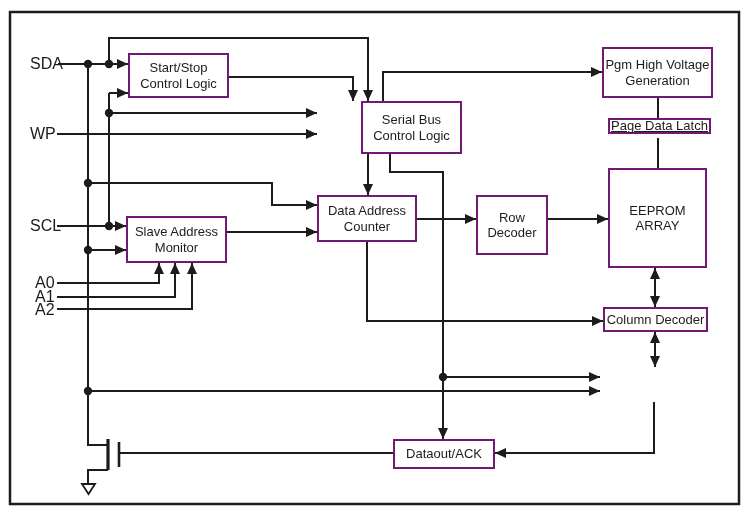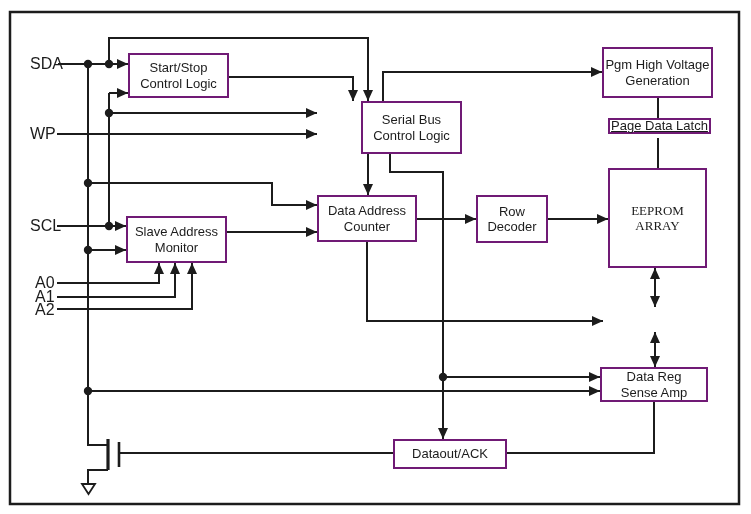--- a/index.html
+++ b/index.html
@@ -98,24 +98,23 @@
   <div class="pin" style="left:35px;top:303px;">A2</div>
 
   <div class="block" style="left:128px;top:53px;width:101px;height:45px;">Start/Stop
 Control Logic</div>
   <div class="block" style="left:317px;top:101px;width:101px;height:53px;margin-left:44px;">Serial Bus
 Control Logic</div>
   <div class="block" style="left:126px;top:216px;width:101px;height:47px;">Slave Address
 Monitor</div>
   <div class="block" style="left:317px;top:195px;width:100px;height:47px;">Data Address
 Counter</div>
-  <div class="block" style="left:476px;top:195px;width:72px;height:48px;">Row
+  <div class="block" style="left:476px;top:195px;width:72px;height:60px;">Row
 Decoder</div>
   <div class="block" style="left:602px;top:47px;width:111px;height:51px;">Pgm High Voltage
 Generation</div>
   <div class="block" style="left:608px;top:118px;width:103px;height:16px;text-decoration:underline;">Page Data Latch</div>
-  <div class="block" style="left:608px;top:168px;width:99px;height:100px;font-family:Liberation Serif, serif;">EEPROM
+  <div class="block" style="left:608px;top:168px;width:99px;height:100px;">EEPROM
 ARRAY</div>
-  <div class="block" style="left:600px;top:367px;width:108px;height:35px;">Data Reg
-Sense Amp</div>
-  <div class="block" style="left:393px;top:439px;width:114px;height:30px;">Dataout/ACK</div>
+  <div class="block" style="left:603px;top:307px;width:105px;height:25px;">Column Decoder</div>
+  <div class="block" style="left:393px;top:439px;width:102px;height:30px;">Dataout/ACK</div>
 
 </div>
 
 </body></html>

